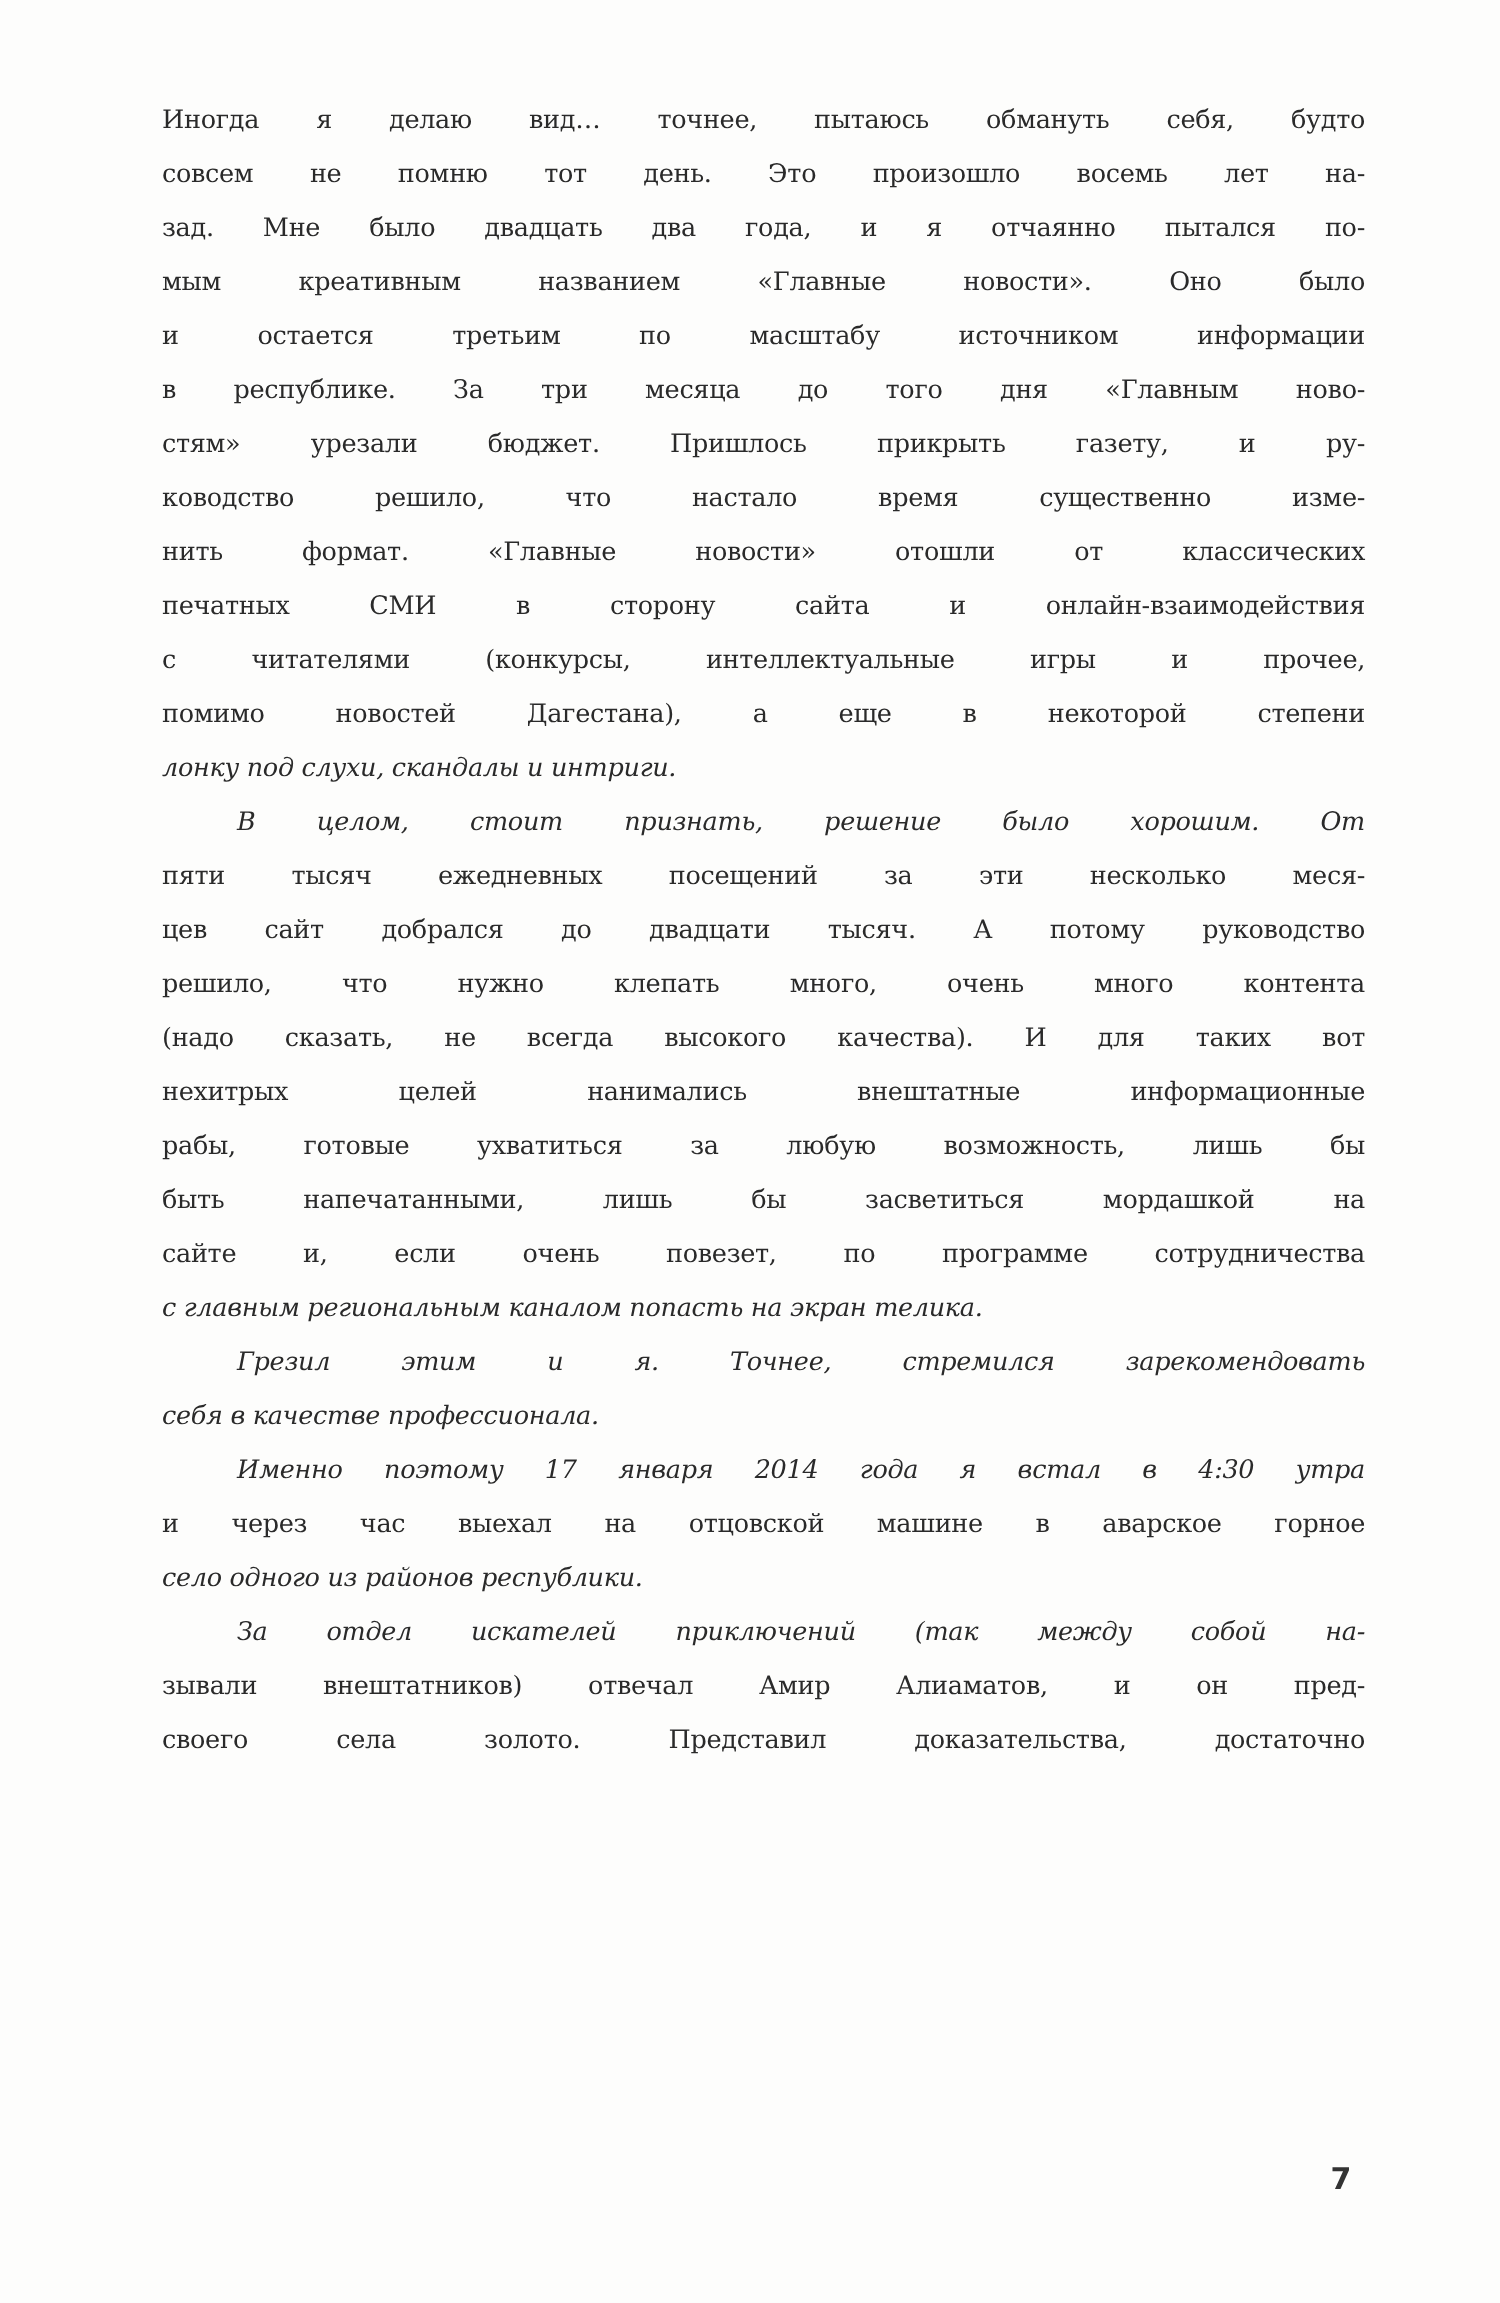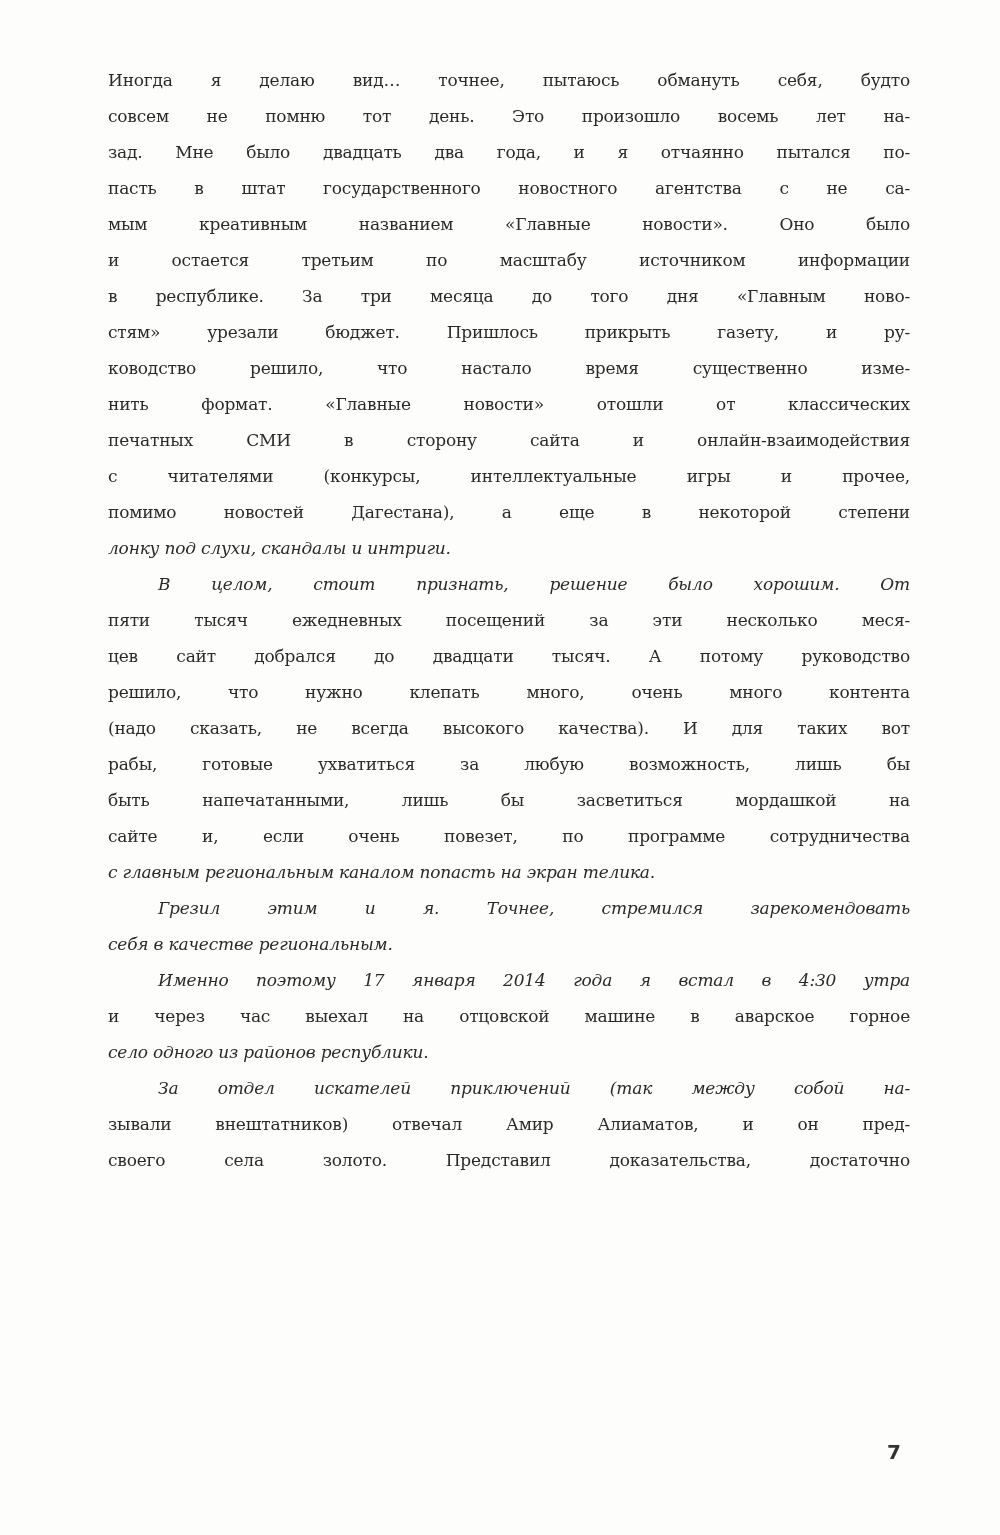--- a/index.html
+++ b/index.html
@@ -25,42 +25,42 @@
     font-weight: bold; font-size: 20px; color: #333;
   }
 </style>
 </head>
 <body>
 
 <div class="page-text" id="page-text">
     <span class="line">Иногда я делаю вид… точнее, пытаюсь обмануть себя, будто</span>
     <span class="line">совсем не помню тот день. Это произошло восемь лет на-</span>
     <span class="line">зад. Мне было двадцать два года, и я отчаянно пытался по-</span>
-    <span class="line">пасть в штат государственного новостного агентства с не са-</span>
     <span class="line">мым креативным названием «Главные новости». Оно было</span>
     <span class="line">и остается третьим по масштабу источником информации</span>
     <span class="line">в республике. За три месяца до того дня «Главным ново-</span>
     <span class="line">стям» урезали бюджет. Пришлось прикрыть газету, и ру-</span>
     <span class="line">ководство решило, что настало время существенно изме-</span>
     <span class="line">нить формат. «Главные новости» отошли от классических</span>
     <span class="line">печатных СМИ в сторону сайта и онлайн-взаимодействия</span>
     <span class="line">с читателями (конкурсы, интеллектуальные игры и прочее,</span>
     <span class="line">помимо новостей Дагестана), а еще в некоторой степени</span>
     <span class="line last">лонку под слухи, скандалы и интриги.</span>
     <span class="line indent">В целом, стоит признать, решение было хорошим. От</span>
     <span class="line">пяти тысяч ежедневных посещений за эти несколько меся-</span>
     <span class="line">цев сайт добрался до двадцати тысяч. А потому руководство</span>
     <span class="line">решило, что нужно клепать много, очень много контента</span>
     <span class="line">(надо сказать, не всегда высокого качества). И для таких вот</span>
+    <span class="line">нехитрых целей нанимались внештатные информационные</span>
     <span class="line">рабы, готовые ухватиться за любую возможность, лишь бы</span>
     <span class="line">быть напечатанными, лишь бы засветиться мордашкой на</span>
     <span class="line">сайте и, если очень повезет, по программе сотрудничества</span>
     <span class="line last">с главным региональным каналом попасть на экран телика.</span>
     <span class="line indent">Грезил этим и я. Точнее, стремился зарекомендовать</span>
-    <span class="line last">себя в качестве региональным.</span>
+    <span class="line last">себя в качестве профессионала.</span>
     <span class="line indent">Именно поэтому 17 января 2014 года я встал в 4:30 утра</span>
     <span class="line">и через час выехал на отцовской машине в аварское горное</span>
     <span class="line last">село одного из районов республики.</span>
     <span class="line indent">За отдел искателей приключений (так между собой на-</span>
     <span class="line">зывали внештатников) отвечал Амир Алиаматов, и он пред-</span>
     <span class="line">своего села золото. Представил доказательства, достаточно</span>
   </div>
 <div class="page-number">7</div>
 
 </body></html>

